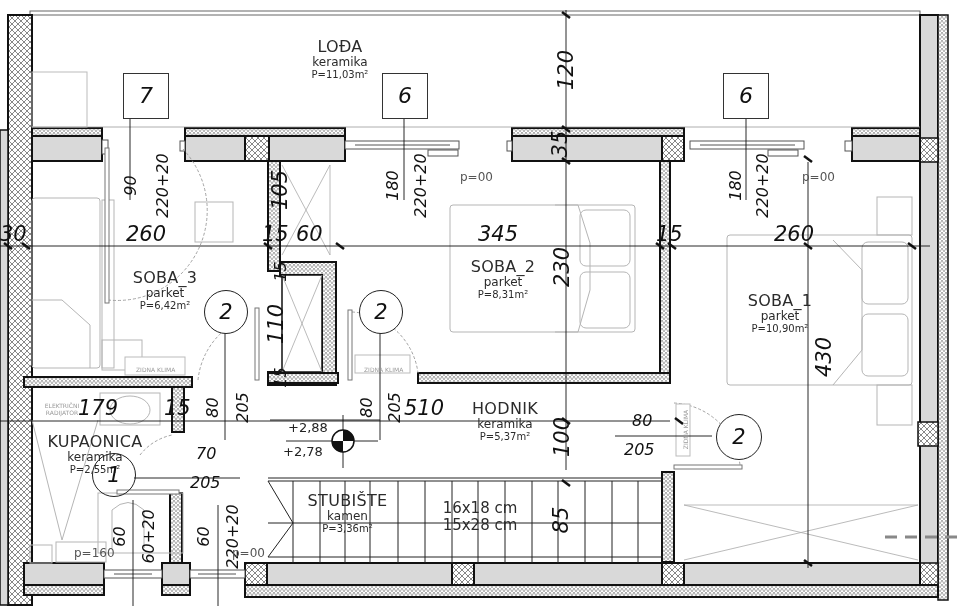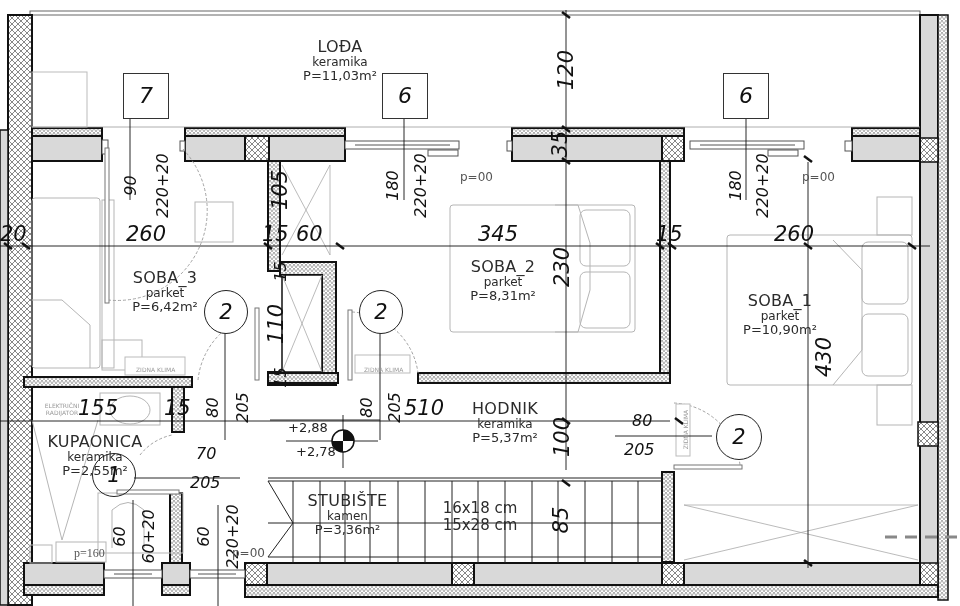--- a/index.html
+++ b/index.html
@@ -1,21 +1,21 @@
 <!DOCTYPE html>
 <html><head>
 <meta charset="utf-8">
 <style>
   html,body{margin:0;padding:0;background:#ffffff;}
   body{width:960px;height:606px;overflow:hidden;position:relative;font-family:"DejaVu Sans",sans-serif;}
   svg{position:absolute;left:0;top:0;}
   .lbl{position:absolute;text-align:center;color:#2b2b2b;font-family:"DejaVu Sans",sans-serif;white-space:nowrap;line-height:1.12;}
   .lbl .nm{font-size:16px;letter-spacing:0.3px;}
   .lbl .mat{font-size:12px;}
-  .lbl .ar{font-size:13px;}
+  .lbl .ar{font-size:10px;}
   .dim{position:absolute;font-family:"DejaVu Sans",sans-serif;font-style:italic;color:#111;white-space:nowrap;}
   .d20{font-size:21px;}
   .d16{font-size:16px;}
   .rot{transform:rotate(-90deg);transform-origin:center center;}
   .tag{position:absolute;border:1px solid #333;background:#fff;font-family:"DejaVu Sans",sans-serif;font-style:italic;font-size:22px;text-align:center;color:#111;}
   .circ{position:absolute;border:1.2px solid #222;border-radius:50%;background:#fff;font-family:"DejaVu Sans",sans-serif;font-style:italic;font-size:21px;text-align:center;color:#111;}
   .small{position:absolute;font-family:"DejaVu Sans",sans-serif;color:#555;white-space:nowrap;}
   .tiny{position:absolute;font-family:"DejaVu Sans",sans-serif;color:#999;font-size:6px;white-space:nowrap;}
   .lvl{position:absolute;font-family:"DejaVu Sans",sans-serif;font-size:13px;color:#222;}
 </style>
@@ -280,28 +280,28 @@
 
 <div class="tag" style="left:123px;top:73px;width:44px;height:44px;line-height:44px;">7</div>
 <div class="tag" style="left:382px;top:73px;width:44px;height:44px;line-height:44px;">6</div>
 <div class="tag" style="left:723px;top:73px;width:44px;height:44px;line-height:44px;">6</div>
 
 <div class="circ" style="left:204px;top:290px;width:42px;height:42px;line-height:42px;">2</div>
 <div class="circ" style="left:359px;top:290px;width:42px;height:42px;line-height:42px;">2</div>
 <div class="circ" style="left:716px;top:414px;width:44px;height:44px;line-height:44px;">2</div>
 <div class="circ" style="left:92px;top:453px;width:42px;height:42px;line-height:42px;background:transparent;">1</div>
 
-<div class="dim d20" style="left:0px;top:222px;">20</div>
+<div class="dim d20" style="left:0px;top:222px;">30</div>
 <div class="dim d20" style="left:126px;top:222px;">260</div>
 <div class="dim d20" style="left:262px;top:222px;">15</div>
 <div class="dim d20" style="left:296px;top:222px;">60</div>
 <div class="dim d20" style="left:478px;top:222px;">345</div>
 <div class="dim d20" style="left:656px;top:222px;">15</div>
 <div class="dim d20" style="left:774px;top:222px;">260</div>
-<div class="dim d20" style="left:78px;top:396px;">155</div>
+<div class="dim d20" style="left:78px;top:396px;">179</div>
 <div class="dim d20" style="left:164px;top:396px;">15</div>
 <div class="dim d20" style="left:404px;top:396px;">510</div>
 <div class="dim d16" style="left:196px;top:444px;">70</div>
 <div class="dim d16" style="left:190px;top:473px;">205</div>
 <div class="dim d16" style="left:632px;top:411px;">80</div>
 <div class="dim d16" style="left:624px;top:440px;">205</div>
 
 <div class="dim d20 rot" style="left:536px;top:58px;width:60px;text-align:center;">120</div>
 <div class="dim d20 rot" style="left:540px;top:132px;width:40px;text-align:center;">35</div>
 <div class="dim d20 rot" style="left:532px;top:255px;width:60px;text-align:center;">230</div>
@@ -322,22 +322,22 @@
 <div class="dim d16 rot" style="left:380px;top:176px;width:80px;text-align:center;">220+20</div>
 <div class="dim d16 rot" style="left:713px;top:176px;width:44px;text-align:center;">180</div>
 <div class="dim d16 rot" style="left:722px;top:176px;width:80px;text-align:center;">220+20</div>
 <div class="dim d16 rot" style="left:104px;top:527px;width:30px;text-align:center;">60</div>
 <div class="dim d16 rot" style="left:118px;top:527px;width:60px;text-align:center;">60+20</div>
 <div class="dim d16 rot" style="left:188px;top:527px;width:30px;text-align:center;">60</div>
 <div class="dim d16 rot" style="left:192px;top:527px;width:80px;text-align:center;">220+20</div>
 
 <div class="small" style="left:460px;top:170px;font-size:12px;">p=00</div>
 <div class="small" style="left:802px;top:170px;font-size:12px;">p=00</div>
-<div class="small" style="left:74px;top:546px;font-size:12px;font-family:Liberation Serif, serif;">p=160</div>
+<div class="small" style="left:74px;top:546px;font-size:12px;">p=160</div>
 <div class="small" style="left:232px;top:546px;font-size:12px;">p=00</div>
 
 <div class="lvl" style="left:288px;top:420px;">+2,88</div>
-<div class="lvl" style="left:296px;top:444px;">+2,78</div>
+<div class="lvl" style="left:283px;top:444px;">+2,78</div>
 
 <div class="tiny" style="left:136px;top:366px;">ZIDNA KLIMA</div>
 <div class="tiny" style="left:364px;top:366px;">ZIDNA KLIMA</div>
 <div class="tiny" style="left:666px;top:426px;transform:rotate(-90deg);">ZIDNA KLIMA</div>
 <div class="tiny" style="left:40px;top:402px;width:44px;white-space:normal;text-align:center;">ELEKTRIČNI RADIJATOR</div>
 
 </body></html>

